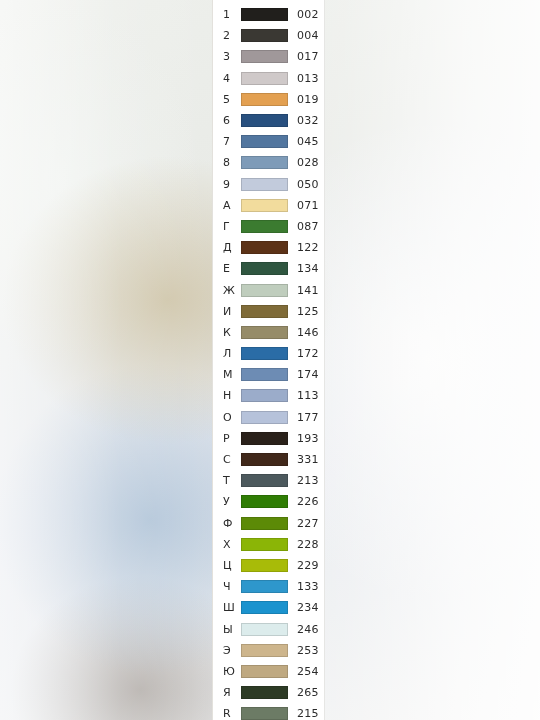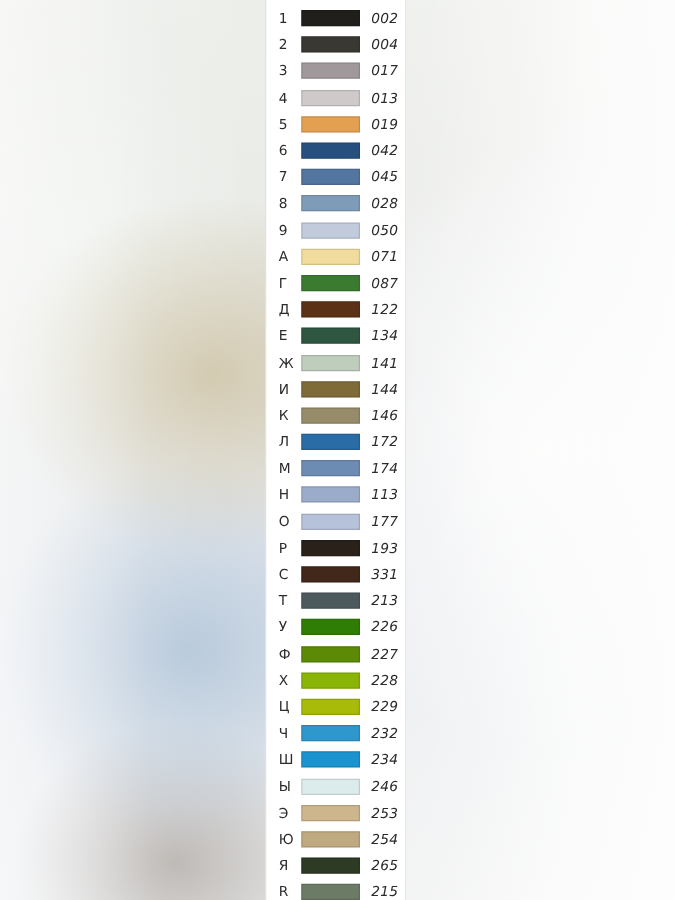--- a/index.html
+++ b/index.html
@@ -78,21 +78,20 @@
     border: 1px solid rgba(0,0,0,0.13);
     box-sizing: border-box;
   }
 
   .row-code {
     margin-left: 9px;
     font-size: 11px;
     color: #2b2b2b;
     line-height: 1;
     letter-spacing: 0.2px;
-    font-style: italic;
   }
 </style>
 </head>
 <body>
 
 <div id="backdrop"></div>
 <div id="backdrop-sheen"></div>
 
 <div id="legend-panel">
   <div id="legend-rows">
@@ -117,21 +116,21 @@
         <span class="row-code">013</span>
       </div>
       <div class="legend-row">
         <span class="row-label">5</span>
         <span class="row-swatch" style="background-color: rgb(227, 160, 81);"></span>
         <span class="row-code">019</span>
       </div>
       <div class="legend-row">
         <span class="row-label">6</span>
         <span class="row-swatch" style="background-color: rgb(40, 80, 127);"></span>
-        <span class="row-code">042</span>
+        <span class="row-code">032</span>
       </div>
       <div class="legend-row">
         <span class="row-label">7</span>
         <span class="row-swatch" style="background-color: rgb(82, 118, 159);"></span>
         <span class="row-code">045</span>
       </div>
       <div class="legend-row">
         <span class="row-label">8</span>
         <span class="row-swatch" style="background-color: rgb(126, 155, 184);"></span>
         <span class="row-code">028</span>
@@ -162,21 +161,21 @@
         <span class="row-code">134</span>
       </div>
       <div class="legend-row">
         <span class="row-label">Ж</span>
         <span class="row-swatch" style="background-color: rgb(191, 205, 189);"></span>
         <span class="row-code">141</span>
       </div>
       <div class="legend-row">
         <span class="row-label">И</span>
         <span class="row-swatch" style="background-color: rgb(127, 107, 56);"></span>
-        <span class="row-code">144</span>
+        <span class="row-code">125</span>
       </div>
       <div class="legend-row">
         <span class="row-label">К</span>
         <span class="row-swatch" style="background-color: rgb(150, 140, 105);"></span>
         <span class="row-code">146</span>
       </div>
       <div class="legend-row">
         <span class="row-label">Л</span>
         <span class="row-swatch" style="background-color: rgb(42, 108, 166);"></span>
         <span class="row-code">172</span>
@@ -227,21 +226,21 @@
         <span class="row-code">228</span>
       </div>
       <div class="legend-row">
         <span class="row-label">Ц</span>
         <span class="row-swatch" style="background-color: rgb(168, 187, 8);"></span>
         <span class="row-code">229</span>
       </div>
       <div class="legend-row">
         <span class="row-label">Ч</span>
         <span class="row-swatch" style="background-color: rgb(46, 151, 204);"></span>
-        <span class="row-code">232</span>
+        <span class="row-code">133</span>
       </div>
       <div class="legend-row">
         <span class="row-label">Ш</span>
         <span class="row-swatch" style="background-color: rgb(27, 147, 206);"></span>
         <span class="row-code">234</span>
       </div>
       <div class="legend-row">
         <span class="row-label">Ы</span>
         <span class="row-swatch" style="background-color: rgb(220, 236, 236);"></span>
         <span class="row-code">246</span>

